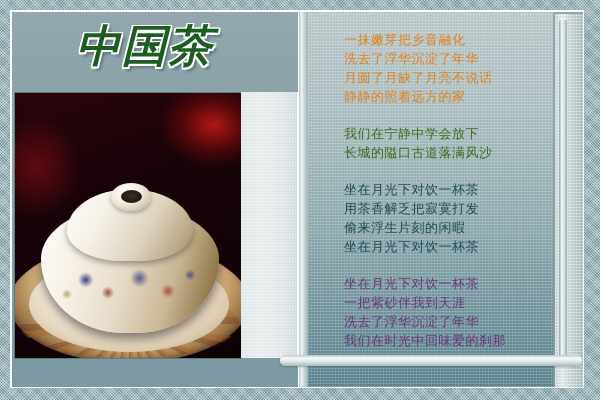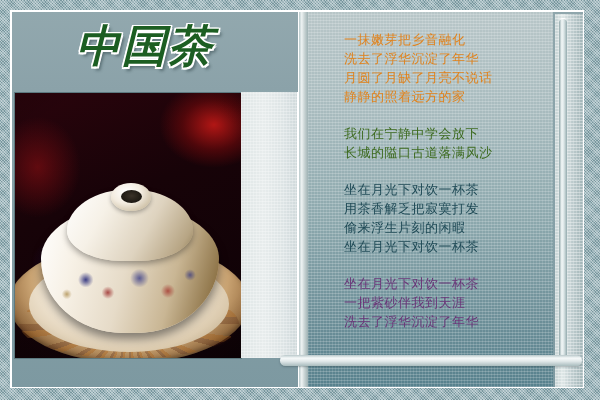--- a/index.html
+++ b/index.html
@@ -347,20 +347,21 @@
           <div class="lyric-line c-teal">坐在月光下对饮一杯茶</div>
           <div class="lyric-line c-teal">用茶香解乏把寂寞打发</div>
           <div class="lyric-line c-teal">偷来浮生片刻的闲暇</div>
           <div class="lyric-line c-teal">坐在月光下对饮一杯茶</div>
         </div>
 
         <div class="stanza">
           <div class="lyric-line c-purple">坐在月光下对饮一杯茶</div>
           <div class="lyric-line c-purple">一把紫砂伴我到天涯</div>
           <div class="lyric-line c-purple">洗去了浮华沉淀了年华</div>
+          <div class="lyric-line c-purple">我们在时光中回味爱的刹那</div>
         </div>
 
       </div>
     </div>
 
     <div id="right-bar-outer">
       <div id="right-bar-speckle"></div>
     </div>
     <div id="right-bar-inner"></div>
 

